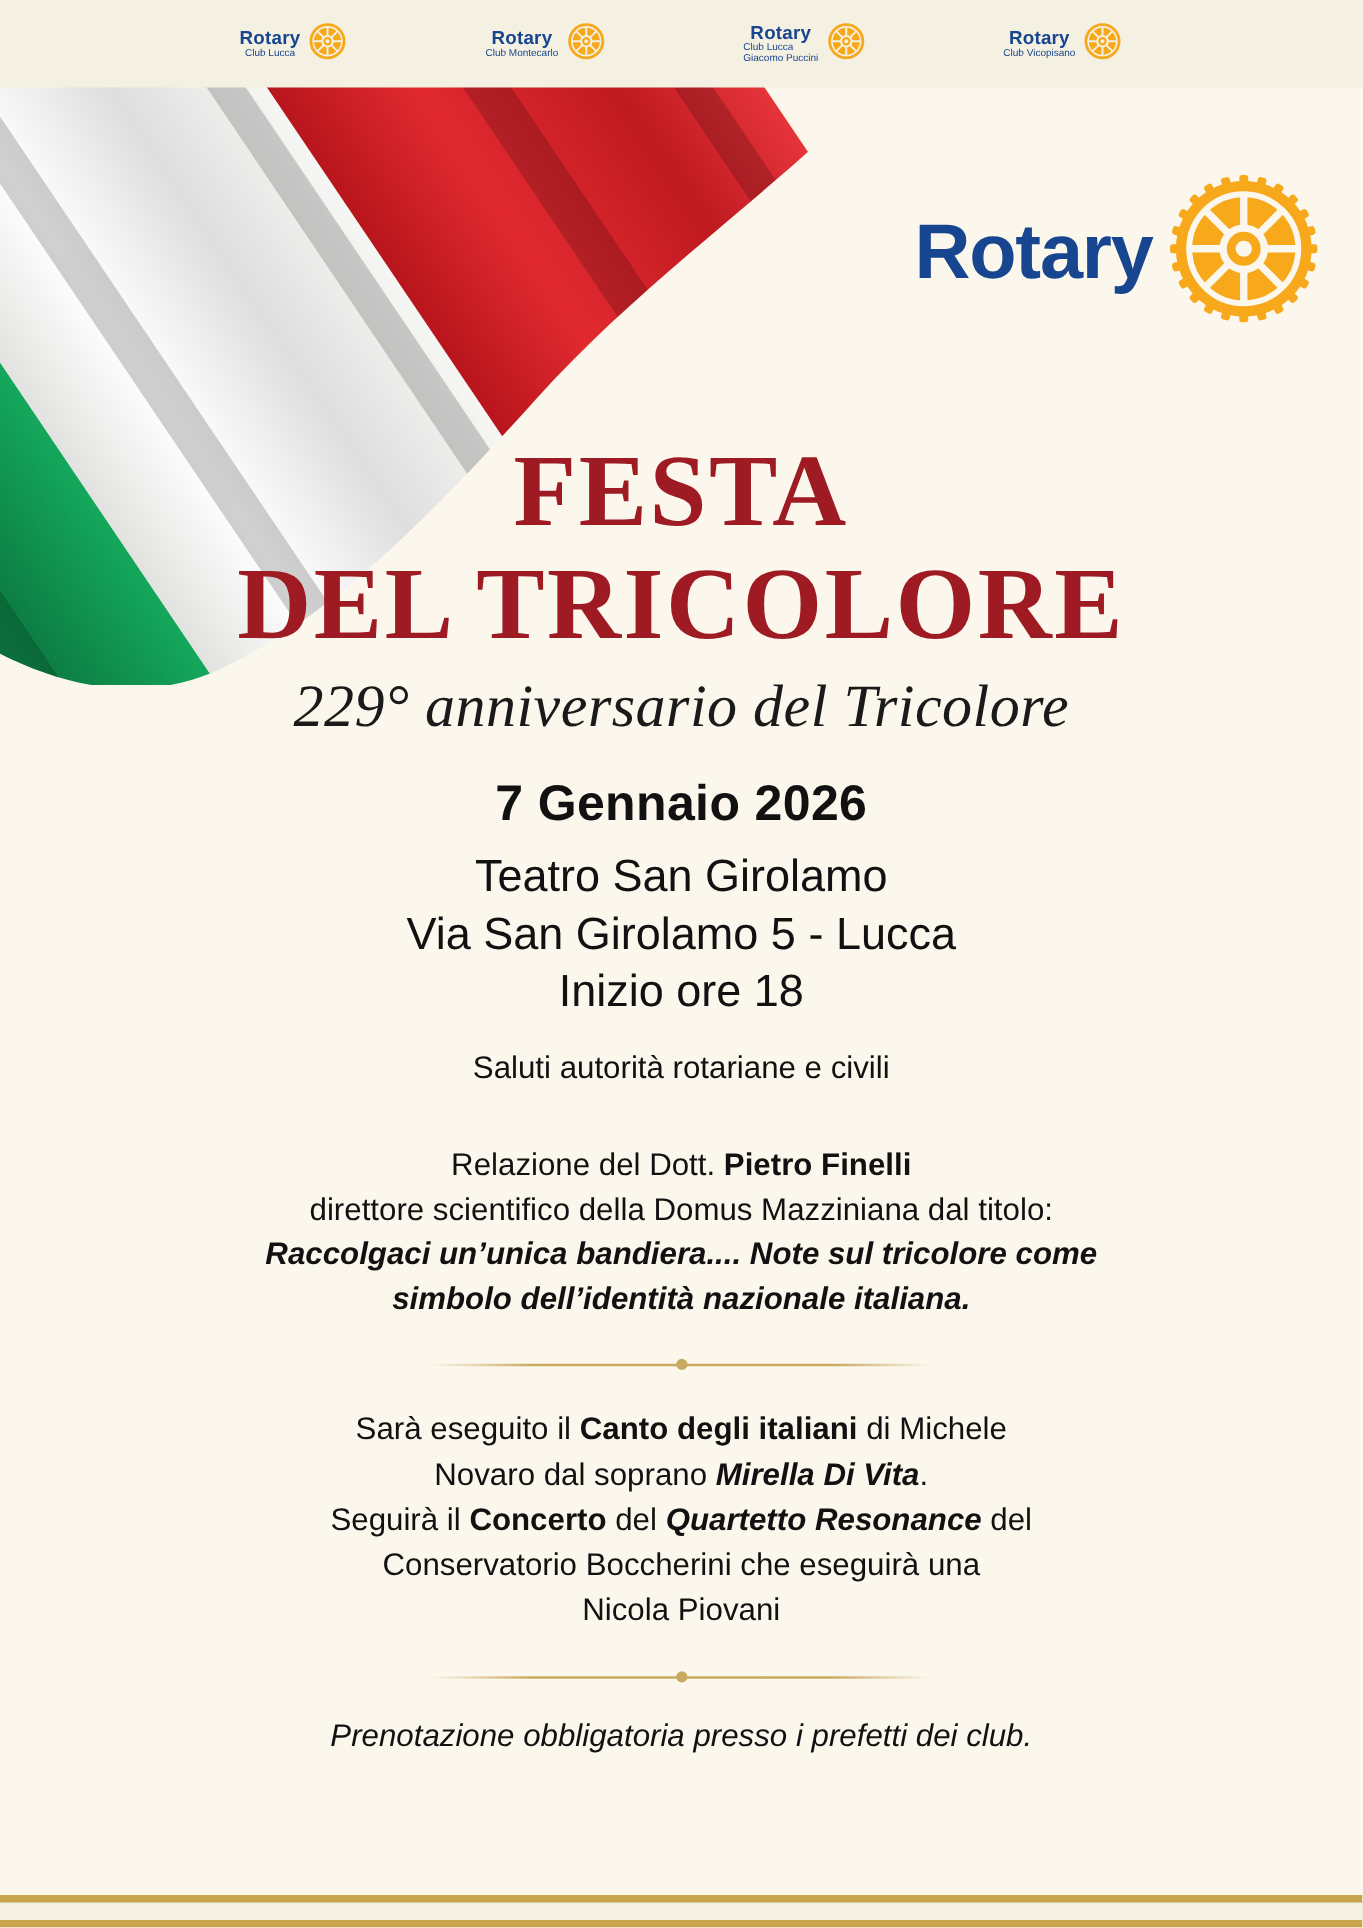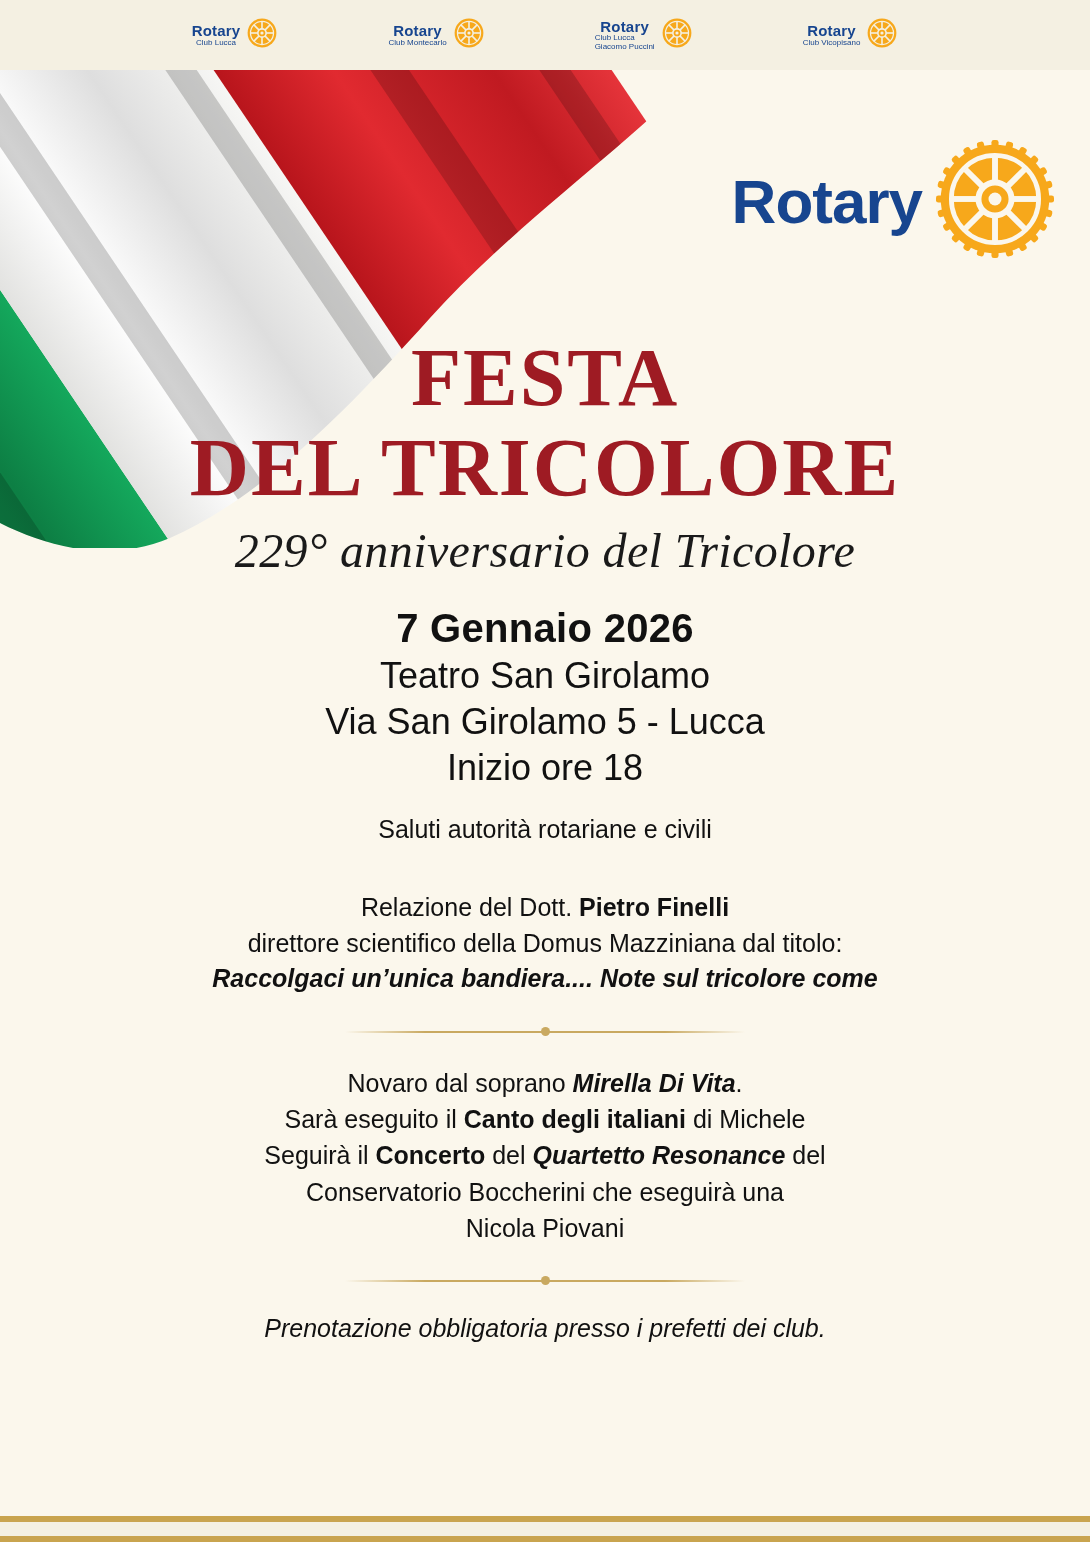--- a/index.html
+++ b/index.html
@@ -79,21 +79,21 @@
     font-family: "Liberation Sans", sans-serif;
     font-size: 62px;
     font-weight: bold;
     color: #17458f;
     letter-spacing: -1px;
   }
 
   
   .content {
     position: absolute;
-    top: 336px;
+    top: 351px;
     left: 0;
     width: 1090px;
     text-align: center;
     z-index: 4;
   }
 
   .title-1 {
     font-family: "Liberation Serif", serif;
     font-weight: bold;
     font-size: 82px;
@@ -124,21 +124,21 @@
     font-size: 40px;
     font-weight: bold;
     color: #111;
     margin-top: 28px;
     letter-spacing: 0.3px;
   }
   .venue {
     font-size: 36px;
     color: #111;
     line-height: 1.28;
-    margin-top: 2px;
+    margin-top: 12px;
   }
 
   .programma {
     font-size: 27px;
     font-weight: bold;
     color: #111;
     letter-spacing: 0.6px;
     margin-top: 42px;
   }
   .saluti {
@@ -442,33 +442,34 @@
   </div>
 
   <div class="saluti">Saluti autorità rotariane e civili</div>
 
   <div class="relazione">
     <div>
       <span>Relazione del Dott. </span><b>Pietro Finelli</b>
     </div>
     <div>direttore scientifico della Domus Mazziniana dal titolo:</div>
     <div class="it-bold">Raccolgaci un’unica bandiera.... Note sul tricolore come</div>
+    <div class="it-bold">simbolo dell’identità nazionale italiana.</div>
   </div>
 
   <div class="divider">
     <div class="line"></div>
       <div class="dot"></div>
   </div>
 
   <div class="music">
     <div>
-      <span>Novaro dal soprano </span><span class="it-bold">Mirella Di Vita</span><span>.</span>
+      <span>Sarà eseguito il </span><b>Canto degli italiani</b><span> di Michele</span>
     </div>
     <div>
-      <span>Sarà eseguito il </span><b>Canto degli italiani</b><span> di Michele</span>
+      <span>Novaro dal soprano </span><span class="it-bold">Mirella Di Vita</span><span>.</span>
     </div>
     <div>
       <span>Seguirà il </span><b>Concerto</b><span> del  </span><span class="it-bold">Quartetto Resonance</span><span> del</span>
     </div>
     <div>Conservatorio Boccherini che eseguirà una</div>
     <div>Nicola Piovani</div>
   </div>
 
   <div class="divider">
     <div class="line"></div>

